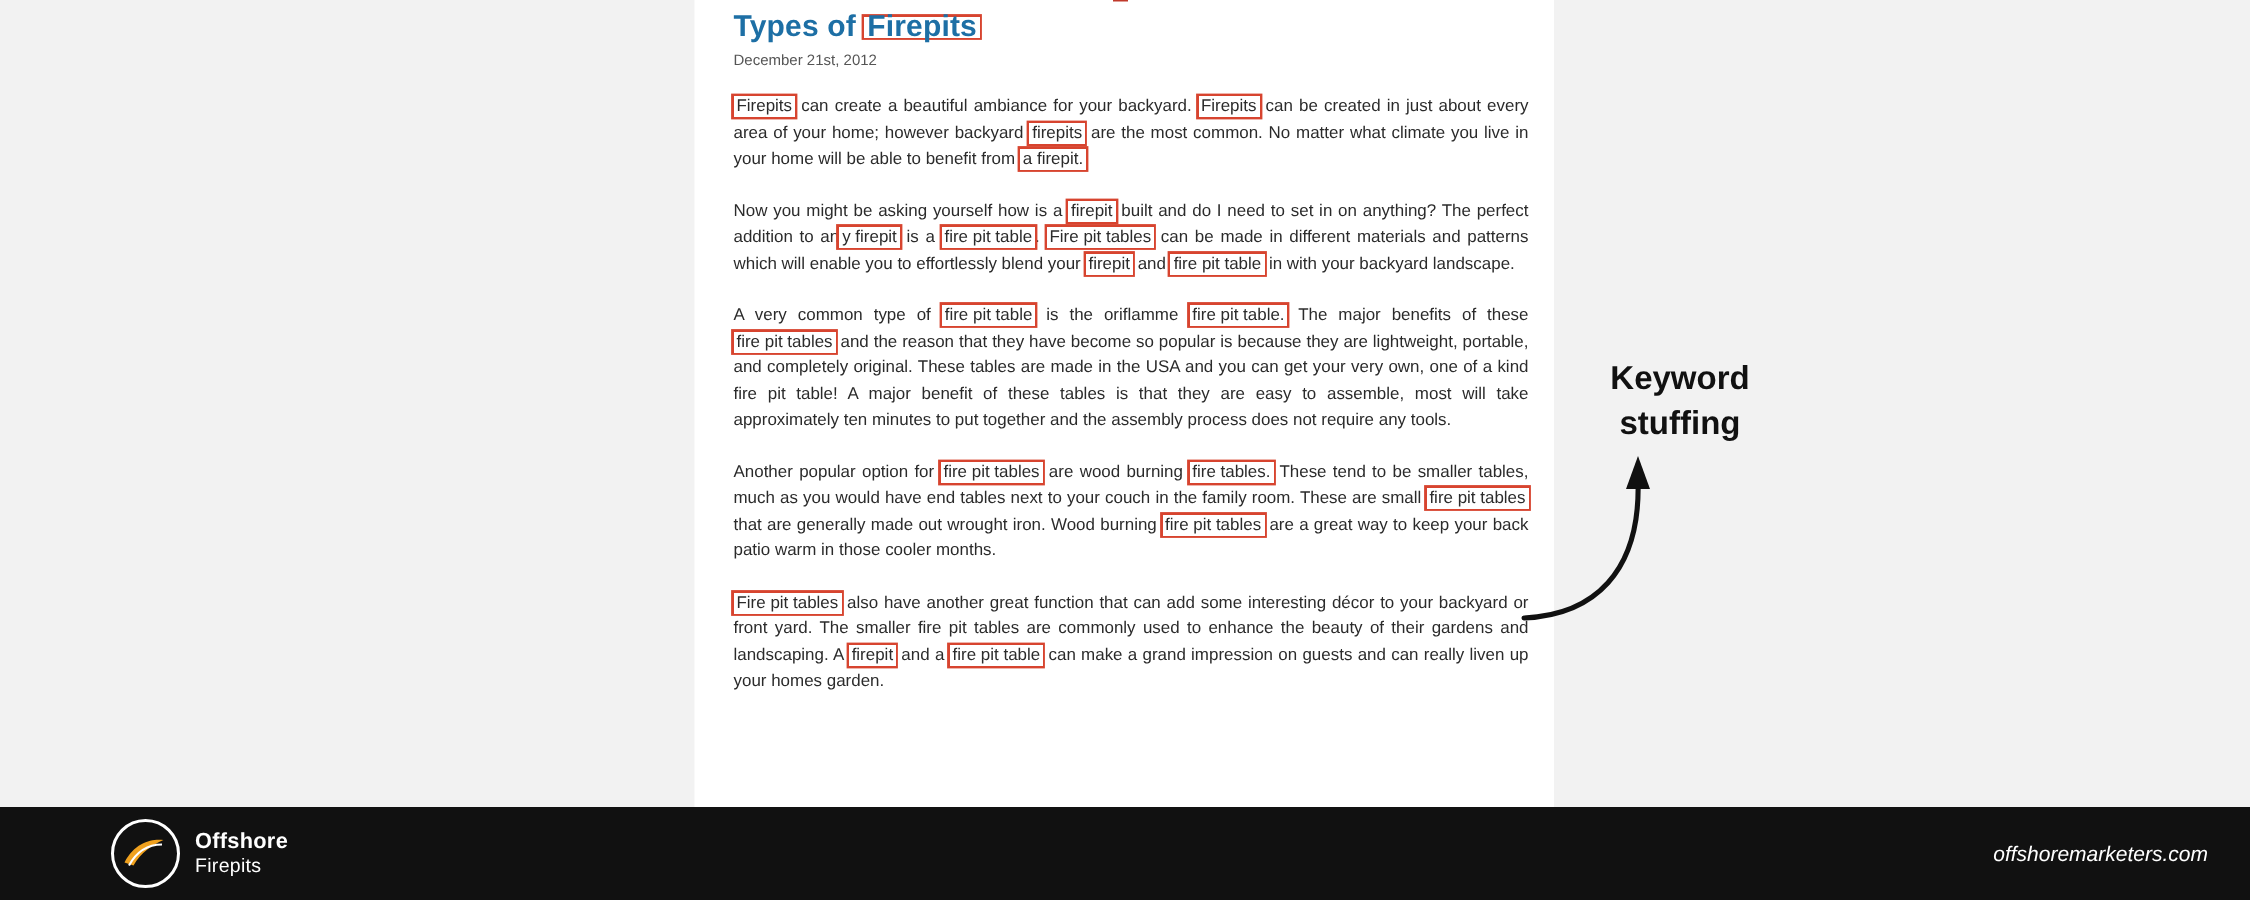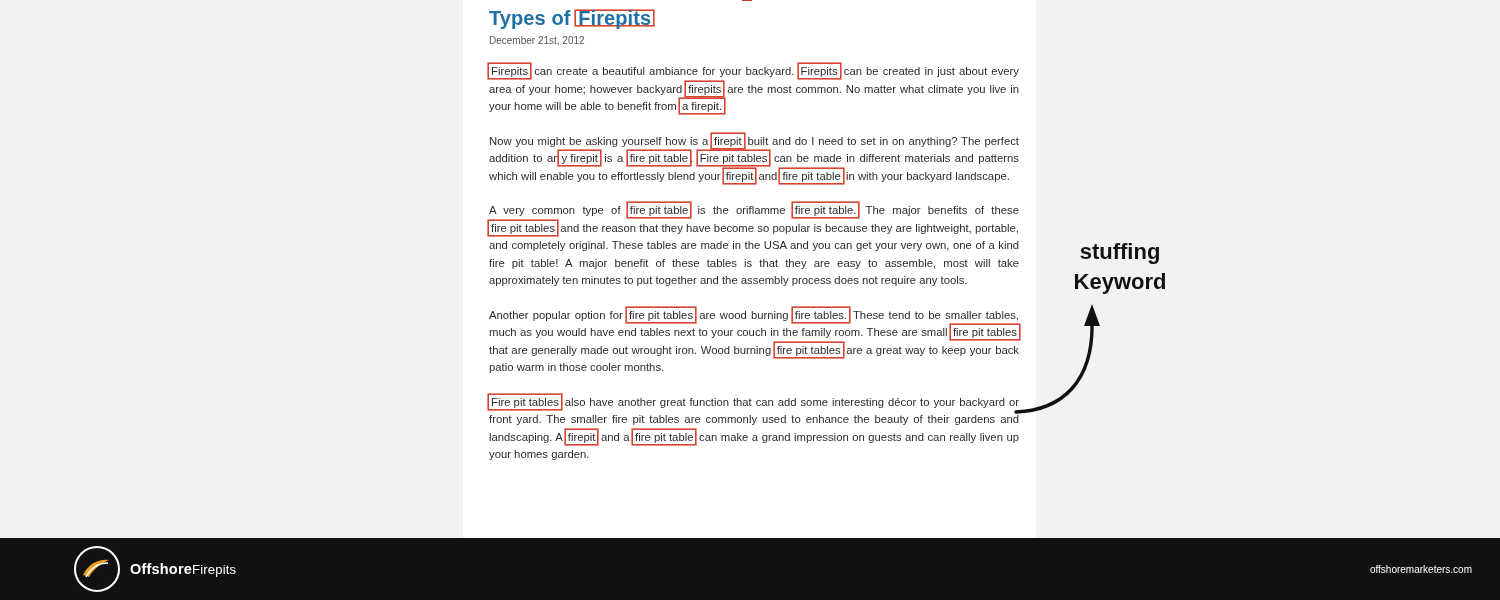--- a/index.html
+++ b/index.html
@@ -148,38 +148,39 @@
   .brand-mark .swoosh {
     position: absolute;
     left: 6px;
     top: 9px;
     width: 28px;
     height: 22px;
   }
 
   .brand-text {
     display: flex;
-    flex-direction: row;
+    flex-direction: column;
     line-height: 15px;
   }
   .brand-text .l1 {
     color: #ffffff;
     font-size: 14.5px;
     font-weight: bold;
     letter-spacing: 0.2px;
   }
   .brand-text .l2 {
     color: #ffffff;
     font-size: 13px;
     letter-spacing: 0.2px;
   }
 
   .footer-url {
     color: #ffffff;
-    font-size: 10px;
+    font-size: 14px;
+    font-style: italic;
   }
 </style>
 </head>
 <body>
 
 <div id="canvas">
 
   <div id="gutter-left"></div>
   <div id="gutter-right"></div>
 
@@ -199,22 +200,22 @@
           <p class="doc-p"><span>Now you might be asking yourself how is a </span><span class="kw">firepit</span><span> built and do I need to set in on anything? The perfect addition to an</span><span class="kw">y firepit</span><span> is a </span><span class="kw">fire pit table</span><span>. </span><span class="kw">Fire pit tables</span><span> can be made in different materials and patterns which will enable you to effortlessly blend your </span><span class="kw">firepit</span><span> and </span><span class="kw">fire pit table</span><span> in with your backyard landscape.</span></p>
           <p class="doc-p"><span>A very common type of </span><span class="kw">fire pit table</span><span> is the oriflamme </span><span class="kw">fire pit table.</span><span> The major benefits of these </span><span class="kw">fire pit tables</span><span> and the reason that they have become so popular is because they are lightweight, portable, and completely original. These tables are made in the USA and you can get your very own, one of a kind fire pit table! A major benefit of these tables is that they are easy to assemble, most will take approximately ten minutes to put together and the assembly process does not require any tools.</span></p>
           <p class="doc-p"><span>Another popular option for </span><span class="kw">fire pit tables</span><span> are wood burning </span><span class="kw">fire tables.</span><span> These tend to be smaller tables, much as you would have end tables next to your couch in the family room. These are small </span><span class="kw">fire pit tables</span><span> that are generally made out wrought iron. Wood burning </span><span class="kw">fire pit tables</span><span> are a great way to keep your back patio warm in those cooler months.</span></p>
           <p class="doc-p"><span class="kw">Fire pit tables</span><span> also have another great function that can add some interesting décor to your backyard or front yard. The smaller fire pit tables are commonly used to enhance the beauty of their gardens and landscaping. A </span><span class="kw">firepit</span><span> and a </span><span class="kw">fire pit table</span><span> can make a grand impression on guests and can really liven up your homes garden.</span></p>
         </div>
 
     </div>
   </div>
 
   <div class="annot-label">
+    <div>Keyword</div>
     <div>stuffing</div>
-    <div>Keyword</div>
   </div>
 
   <svg class="annot-arrow" viewBox="0 0 110 130">
     <path d="M6 122 C 52 120, 84 92, 82 30" fill="none" stroke="#111" stroke-width="3.4" stroke-linecap="round"></path>
     <path d="M82 14 L 74 36 L 90 36 Z" fill="#111"></path>
   </svg>
 
   <div id="footer">
     <div class="brand">
       <div class="brand-mark">

